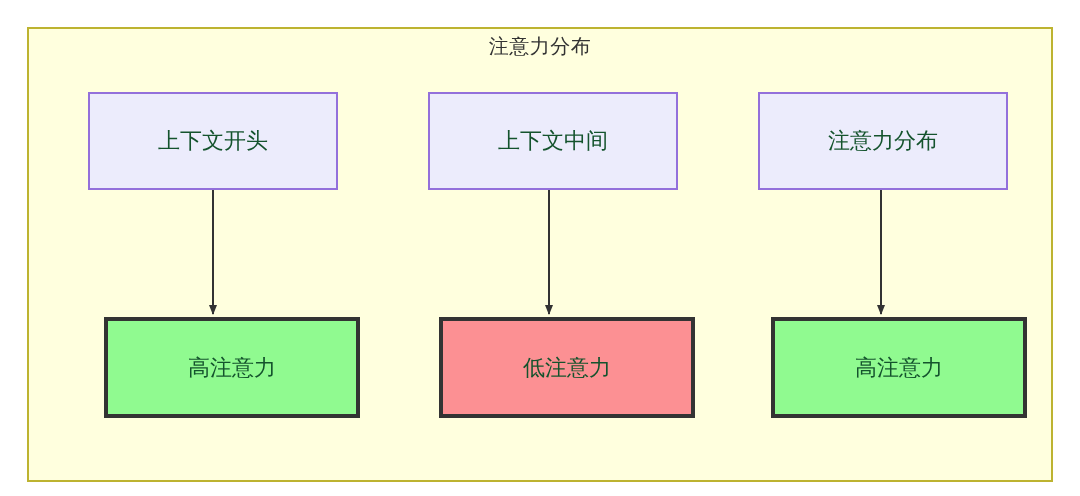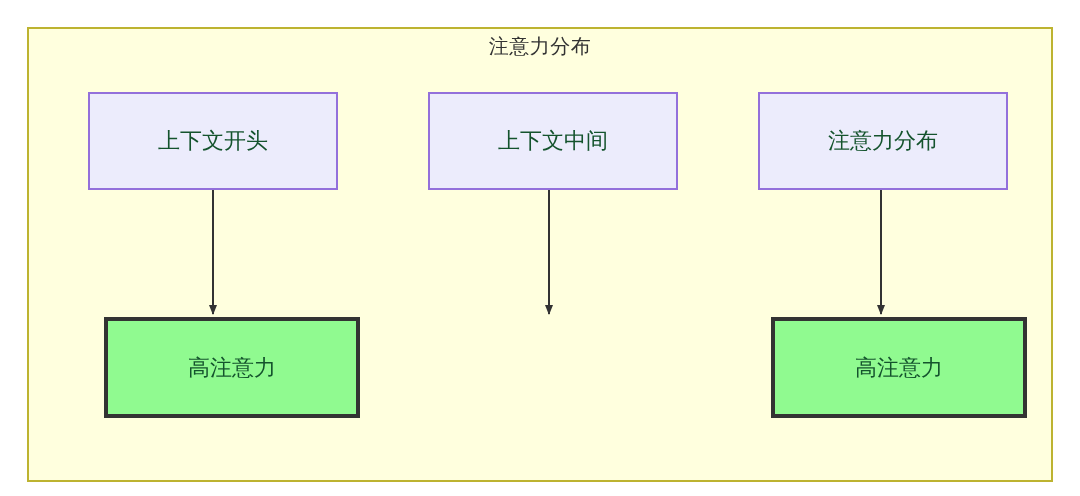--- a/index.html
+++ b/index.html
@@ -118,18 +118,21 @@
   </div>
 
   <div class="node node-top" id="ctx-end">
     <span>注意力分布</span>
   </div>
 
   <div class="node node-bottom fill-green" id="attn-high-1">
     <span>高注意力</span>
   </div>
 
+  <div class="node node-bottom fill-red" id="attn-low">
+    <span>低注意力</span>
+  </div>
 
   <div class="node node-bottom fill-green" id="attn-high-2">
     <span>高注意力</span>
   </div>
 
 </div>
 
 </body></html>

